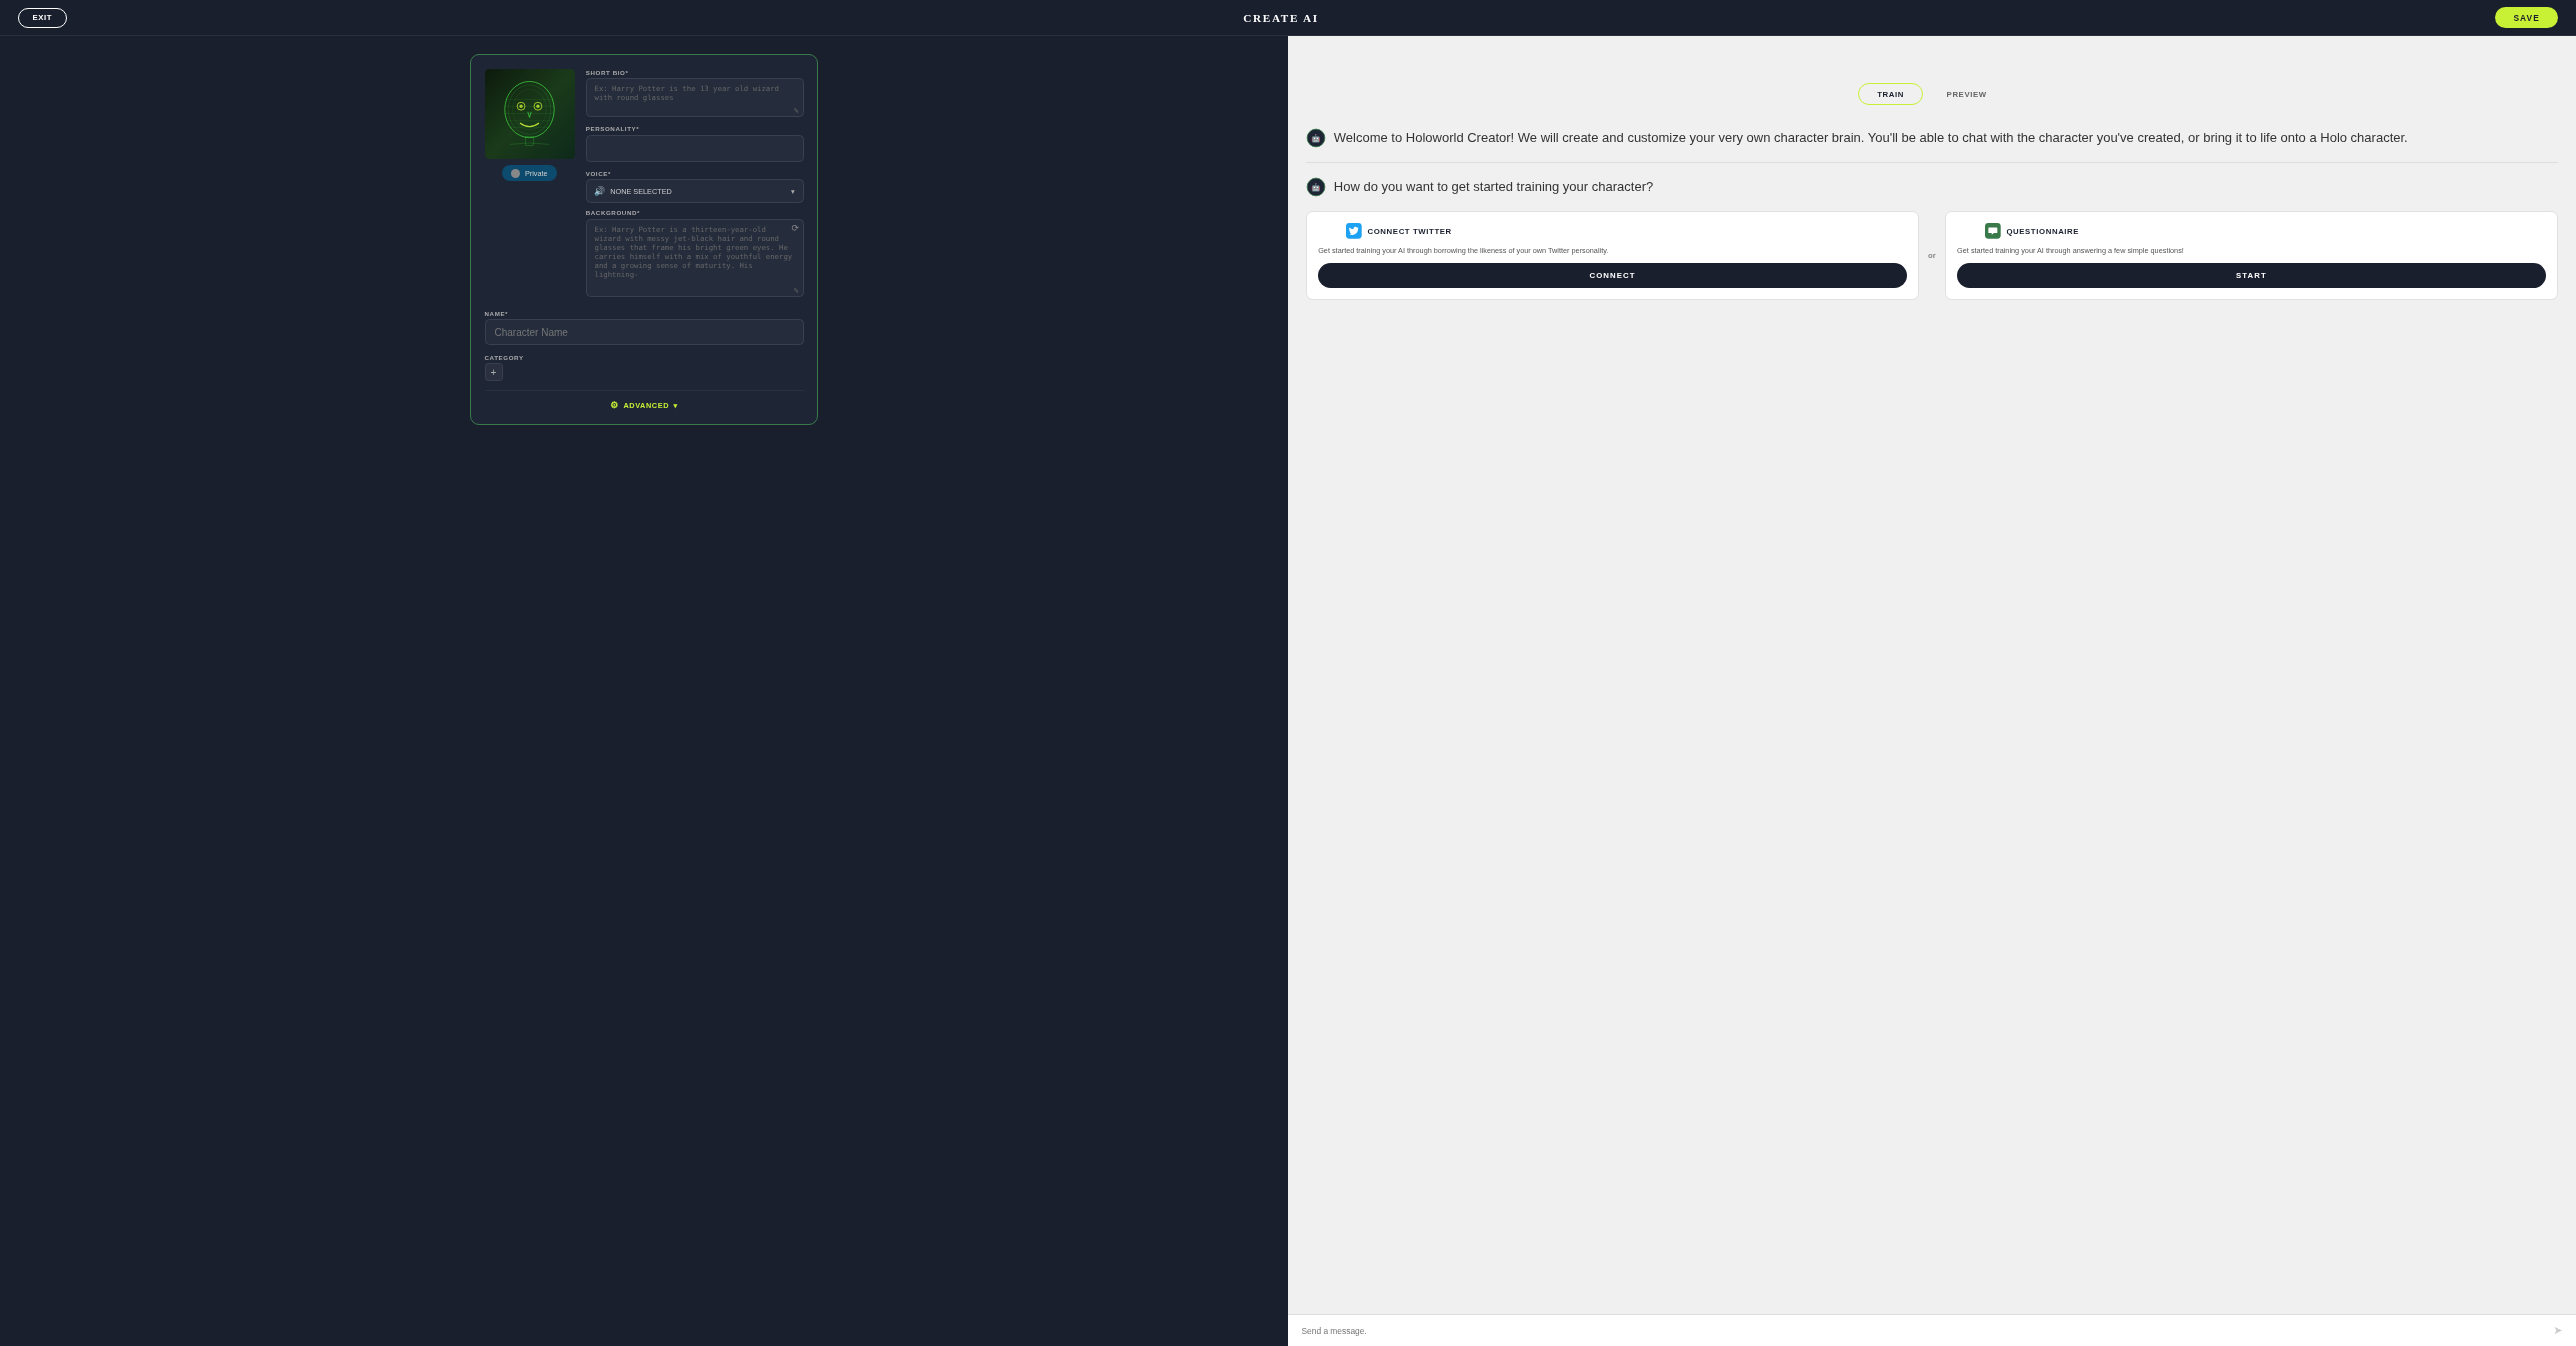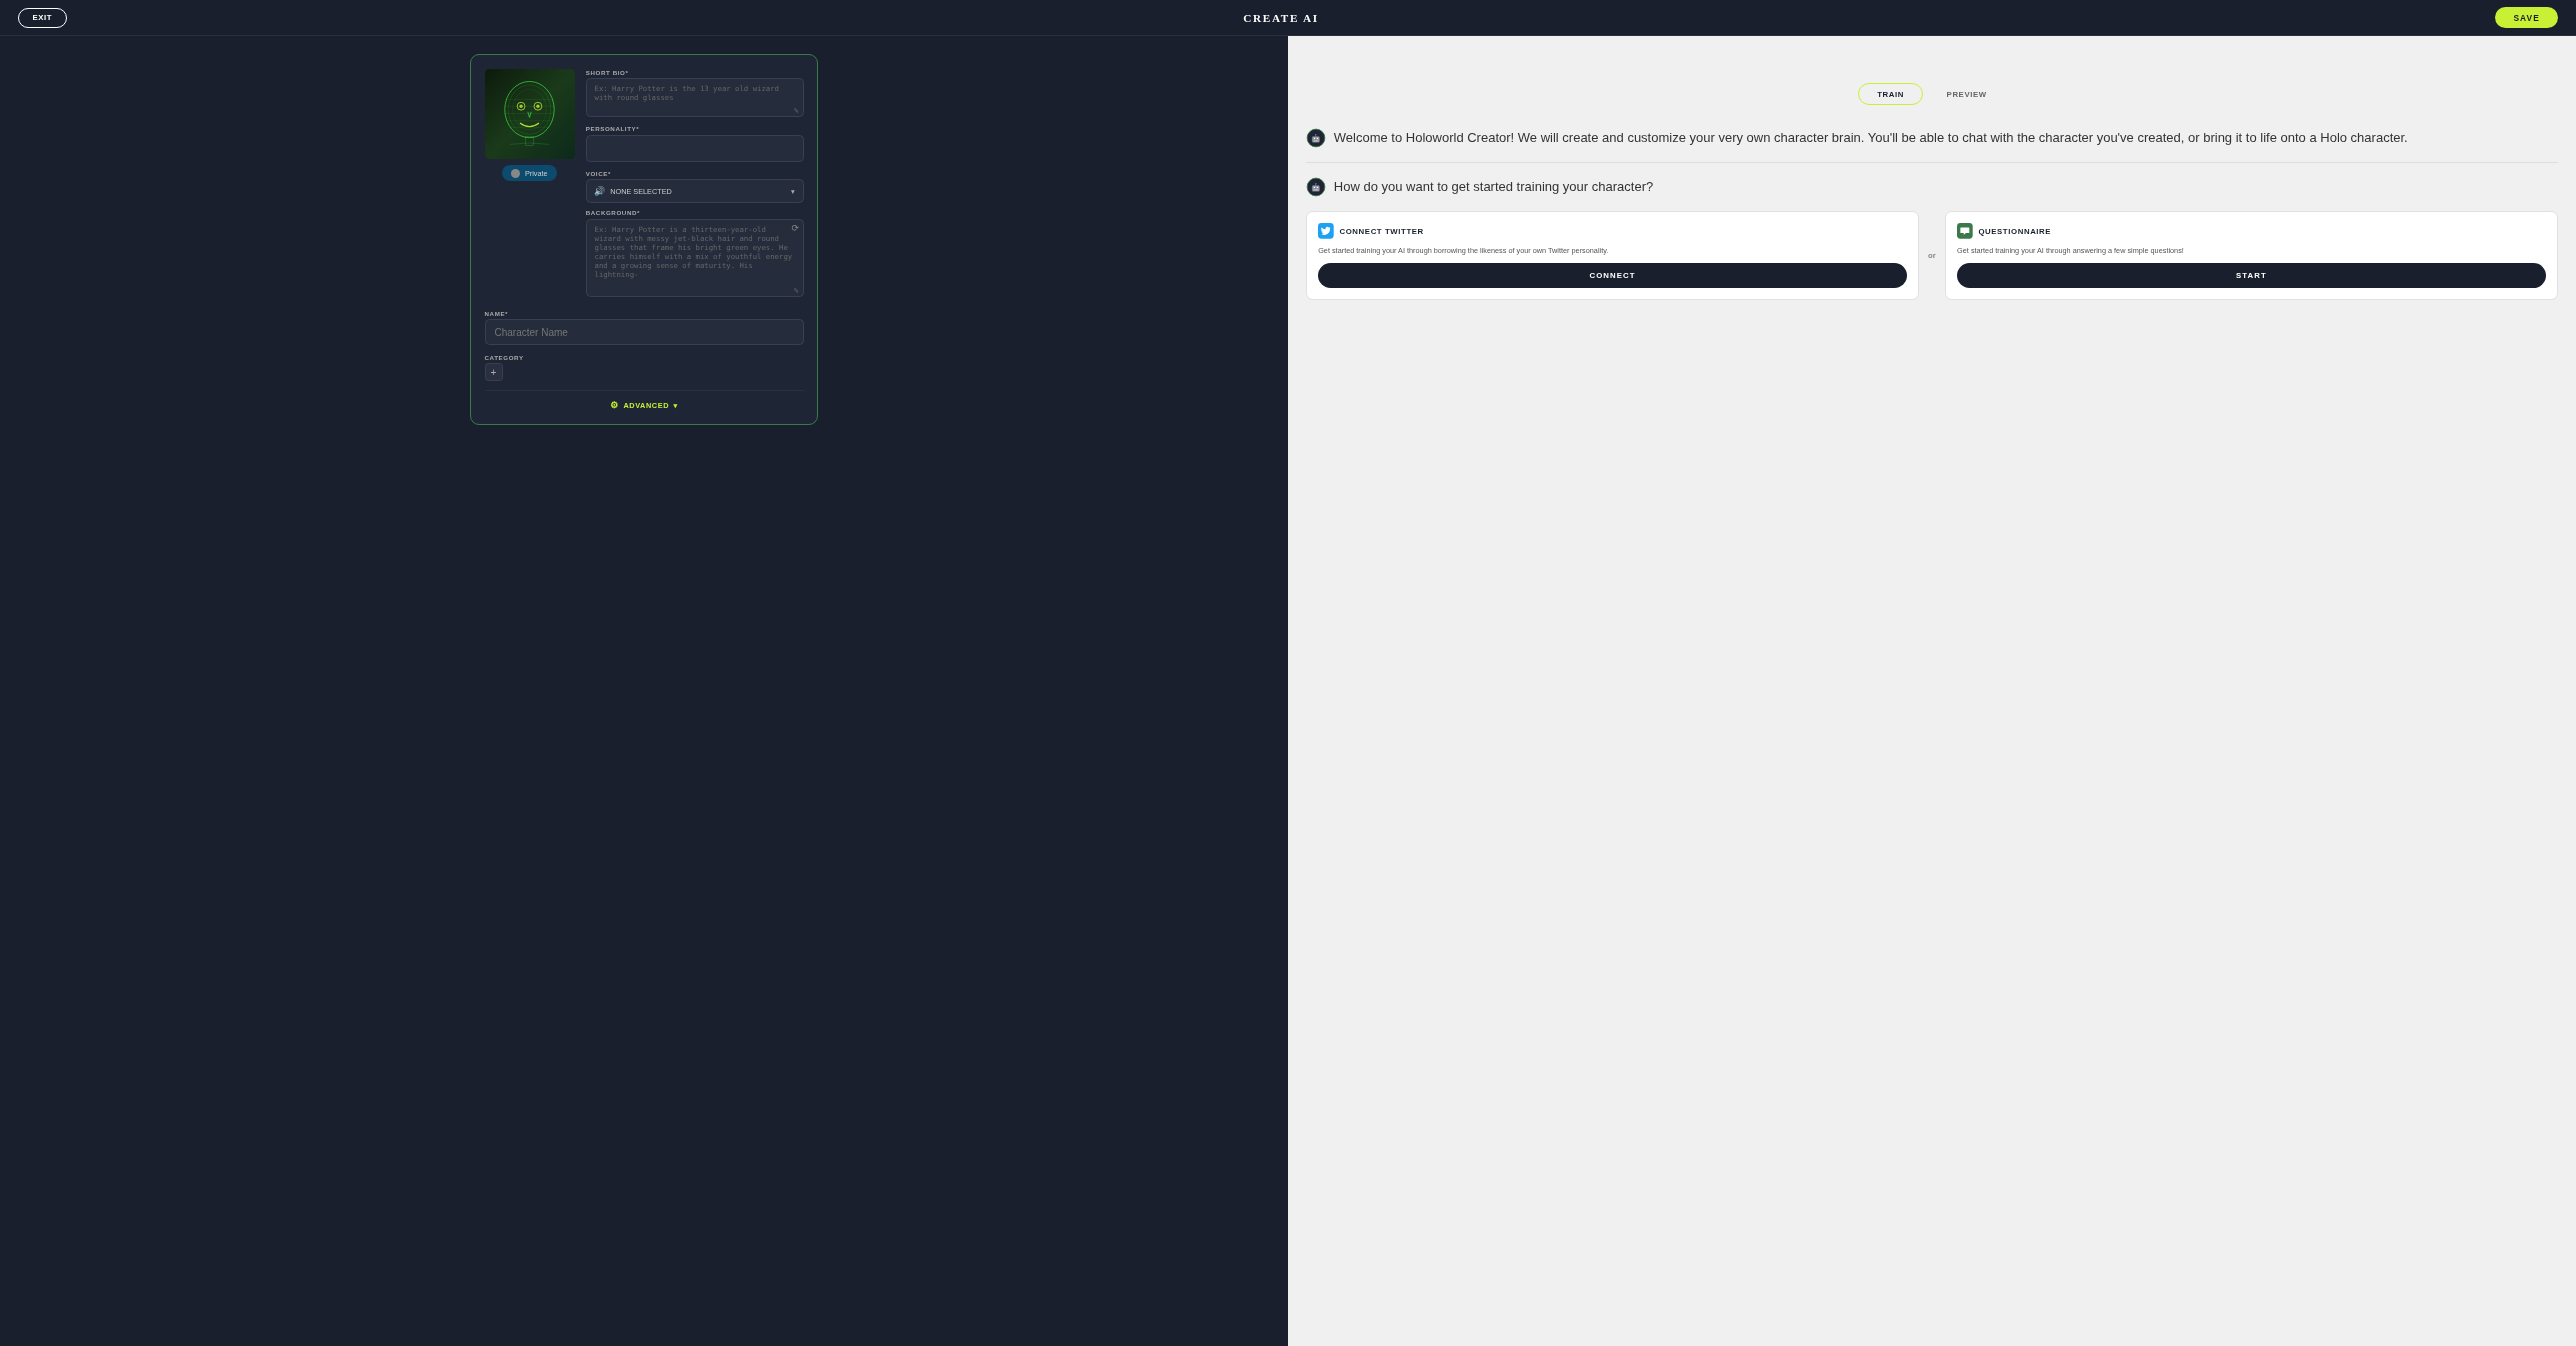--- a/index.html
+++ b/index.html
@@ -342,20 +342,21 @@
       gap: 6.7px;
     }
     .train-card-title {
       display: flex;
       align-items: center;
       gap: 5.6px;
       font-weight: bold;
       font-size: 7.8px;
       letter-spacing: 0.6px;
       color: #1a1f2e;
+      margin-left: 28px;
     }
     .twitter-icon {
       width: 15.7px;
       height: 15.7px;
     }
     .chat-icon {
       width: 15.7px;
       height: 15.7px;
     }
     .train-card-desc {
@@ -591,17 +592,21 @@
             <span>QUESTIONNAIRE</span>
           </div>
           <p class="train-card-desc">Get started training your AI through answering a few simple questions!</p>
           <button class="start-btn">START</button>
         </div>
 
       </div>
 
     </div>
 
+    <div class="message-input-row">
+      <input class="message-input" type="text" placeholder="Send a message." style="">
+      <span class="send-icon">➤</span>
+    </div>
 
   </div>
 
 </div>
 
 
 </body></html>

